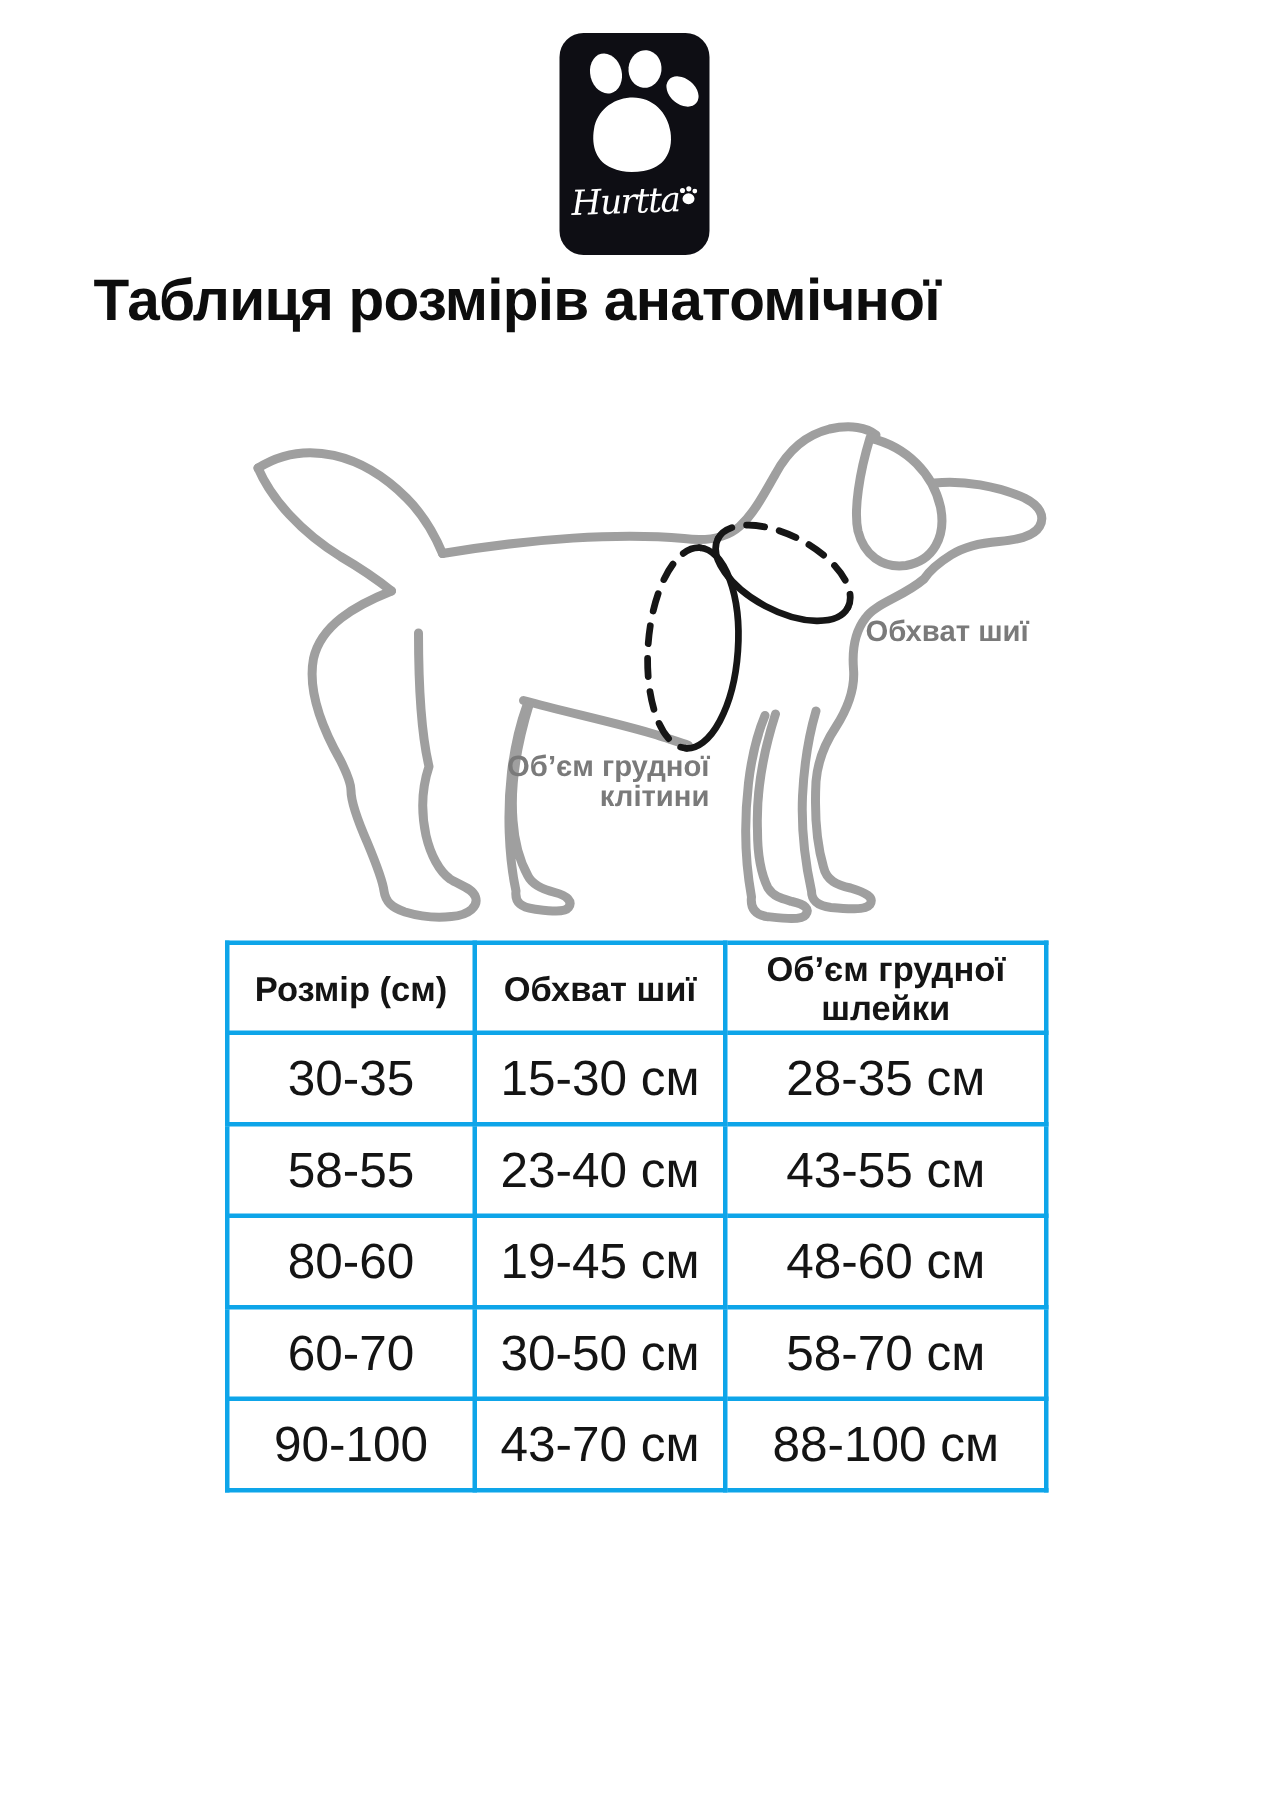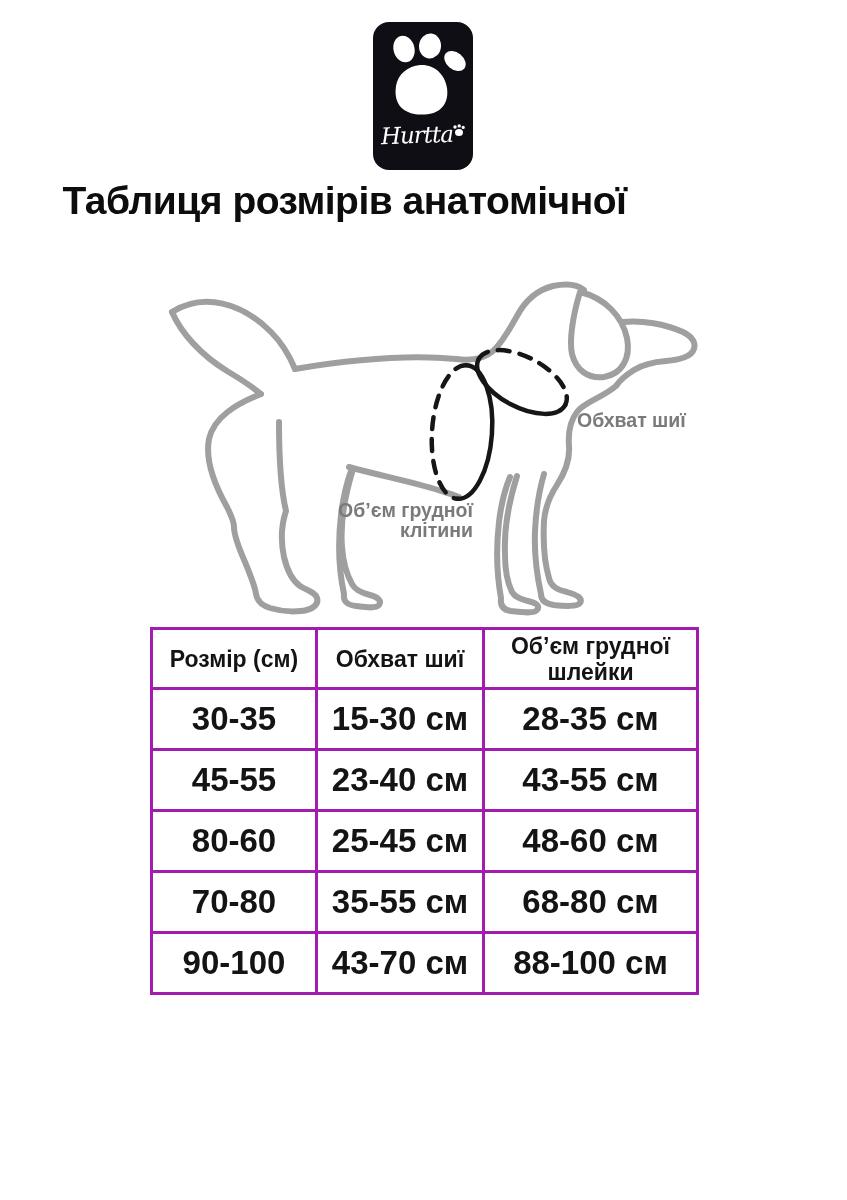--- a/index.html
+++ b/index.html
@@ -24,24 +24,24 @@
   .dog-wrap{position:absolute;left:150px;top:270px;width:560px;height:360px;}
   .outline{fill:none;stroke:#9f9f9f;stroke-width:6;stroke-linecap:round;stroke-linejoin:round;}
   .measure{fill:none;stroke:#161616;stroke-width:4.5;stroke-linecap:round;}
   .measure.dash{stroke-dasharray:12 10;}
   .diag-label{font-family:"Liberation Sans",sans-serif;font-weight:bold;
               font-size:19.5px;fill:#7a7a7a;}
 
   
   .size-table{position:absolute;left:150px;top:627px;width:546px;
               border-collapse:collapse;table-layout:fixed;}
-  .size-table th,.size-table td{border:3px solid #a21caf;text-align:center;
+  .size-table th,.size-table td{border:3px solid #0ea5e9;text-align:center;
               vertical-align:middle;padding:0;color:#141414;}
   .size-table thead th{height:57px;font-size:23px;line-height:26px;font-weight:bold;}
-  .size-table td{height:58px;font-size:33px;font-weight:bold;
+  .size-table td{height:58px;font-size:33px;font-weight:normal;
                  font-family:"Liberation Sans",sans-serif;}
 </style>
 </head>
 <body>
 
 <div class="page">
 
   <div class="logo">
     <svg class="paw" width="100" height="148" viewBox="0 0 100 148">
       <g fill="#ffffff">
@@ -115,33 +115,33 @@
         <th>Об’єм грудної шлейки</th>
       </tr>
     </thead>
     <tbody>
       <tr>
         <td>30-35</td>
         <td>15-30 см</td>
         <td>28-35 см</td>
       </tr>
       <tr>
-        <td>45-55</td>
+        <td>58-55</td>
         <td>23-40 см</td>
         <td>43-55 см</td>
       </tr>
       <tr>
         <td>80-60</td>
-        <td>25-45 см</td>
+        <td>19-45 см</td>
         <td>48-60 см</td>
       </tr>
       <tr>
-        <td>70-80</td>
-        <td>35-55 см</td>
-        <td>68-80 см</td>
+        <td>60-70</td>
+        <td>30-50 см</td>
+        <td>58-70 см</td>
       </tr>
       <tr>
         <td>90-100</td>
         <td>43-70 см</td>
         <td>88-100 см</td>
       </tr>
     </tbody>
   </table>
 
 </div>

